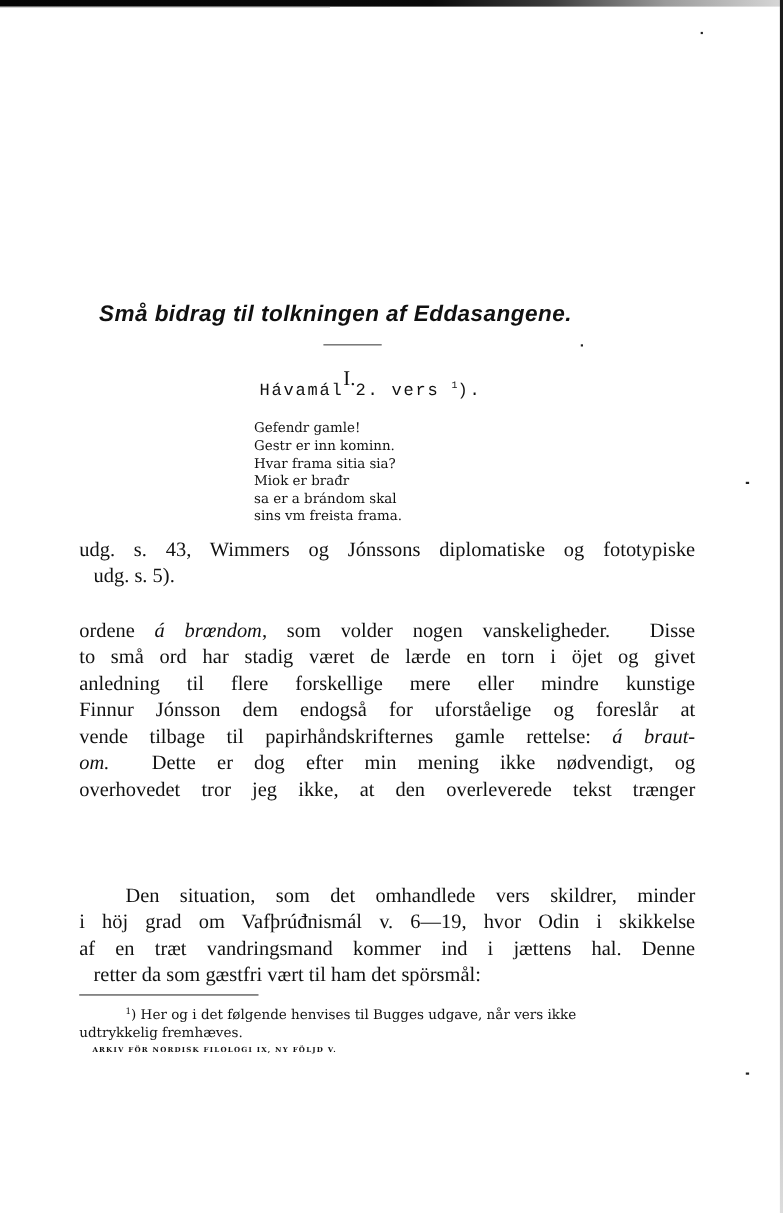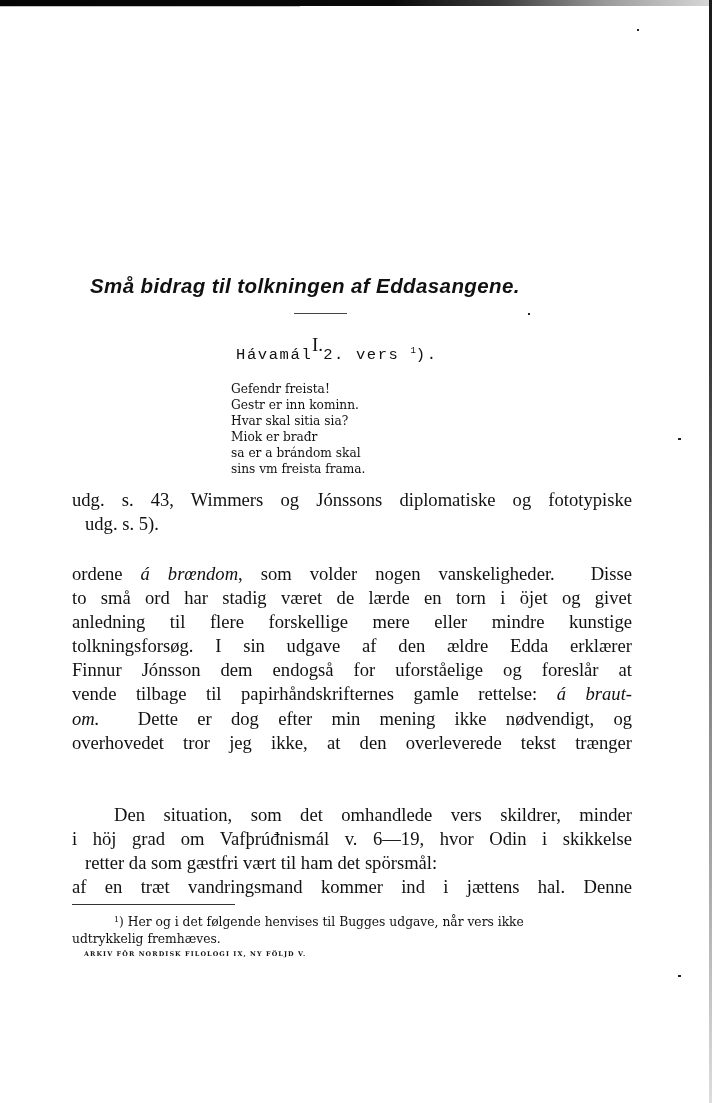--- a/index.html
+++ b/index.html
@@ -144,49 +144,48 @@
 <div class="title-rule"></div>
 
 <div class="section-num">I.</div>
 
 <div class="subtitle">
   <span>Hávamál 2. vers</span>
   <sup>1</sup><span>).</span>
 </div>
 
 <div class="verse">
-  <div class="verse-line">Gefendr freista!</div>
+  <div class="verse-line">Gefendr gamle!</div>
   <div class="verse-line">Gestr er inn kominn.</div>
-  <div class="verse-line">Hvar skal sitia sia?</div>
+  <div class="verse-line">Hvar frama sitia sia?</div>
   <div class="verse-line">Miok er brađr</div>
   <div class="verse-line">sa er a brándom skal</div>
   <div class="verse-line">sins vm freista frama.</div>
 </div>
 
 <div class="body-text" style="top:488px;">
   <span class="line">udg. s. 43, Wimmers og Jónssons diplomatiske og fototypiske</span>
   <span class="line last">udg. s. 5).</span>
 </div>
 
 <div class="body-text" style="top:562px;">
   <span class="line"><span>ordene </span><em>á brœndom</em><span>, som volder nogen vanskeligheder.&nbsp; Disse</span></span>
   <span class="line">to små ord har stadig været de lærde en torn i öjet og givet</span>
   <span class="line">anledning til flere forskellige mere eller mindre kunstige</span>
-  <span class="line">tolkningsforsøg.  I sin udgave af den ældre Edda erklærer</span>
   <span class="line">Finnur Jónsson dem endogså for uforståelige og foreslår at</span>
   <span class="line"><span>vende tilbage til papirhåndskrifternes gamle rettelse: </span><em>á braut-</em></span>
   <span class="line"><em>om.</em><span>&nbsp; Dette er dog efter min mening ikke nødvendigt, og</span></span>
   <span class="line">overhovedet tror jeg ikke, at den overleverede tekst trænger</span>
 </div>
 
 <div class="body-text" style="top:803px;">
   <span class="line" style="padding-left:42px;">Den situation, som det omhandlede vers skildrer, minder</span>
   <span class="line">i höj grad om Vafþrúđnismál v. 6—19, hvor Odin i skikkelse</span>
+  <span class="line">af en træt vandringsmand kommer ind i jættens hal.  Denne</span>
   <span class="line last">retter da som gæstfri vært til ham det spörsmål:</span>
-  <span class="line">af en træt vandringsmand kommer ind i jættens hal.  Denne</span>
 </div>
 
 <div class="footnote-rule"></div>
 
 <div class="footnote">
   <div style="padding-left:42px;white-space:nowrap;"><sup>1</sup><span>) Her og i det følgende henvises til Bugges udgave, når vers ikke</span></div>
   <div style="white-space:nowrap;">udtrykkelig fremhæves.</div>
 </div>
 
 <div class="journal">Arkiv för nordisk filologi IX, ny följd V.</div>

